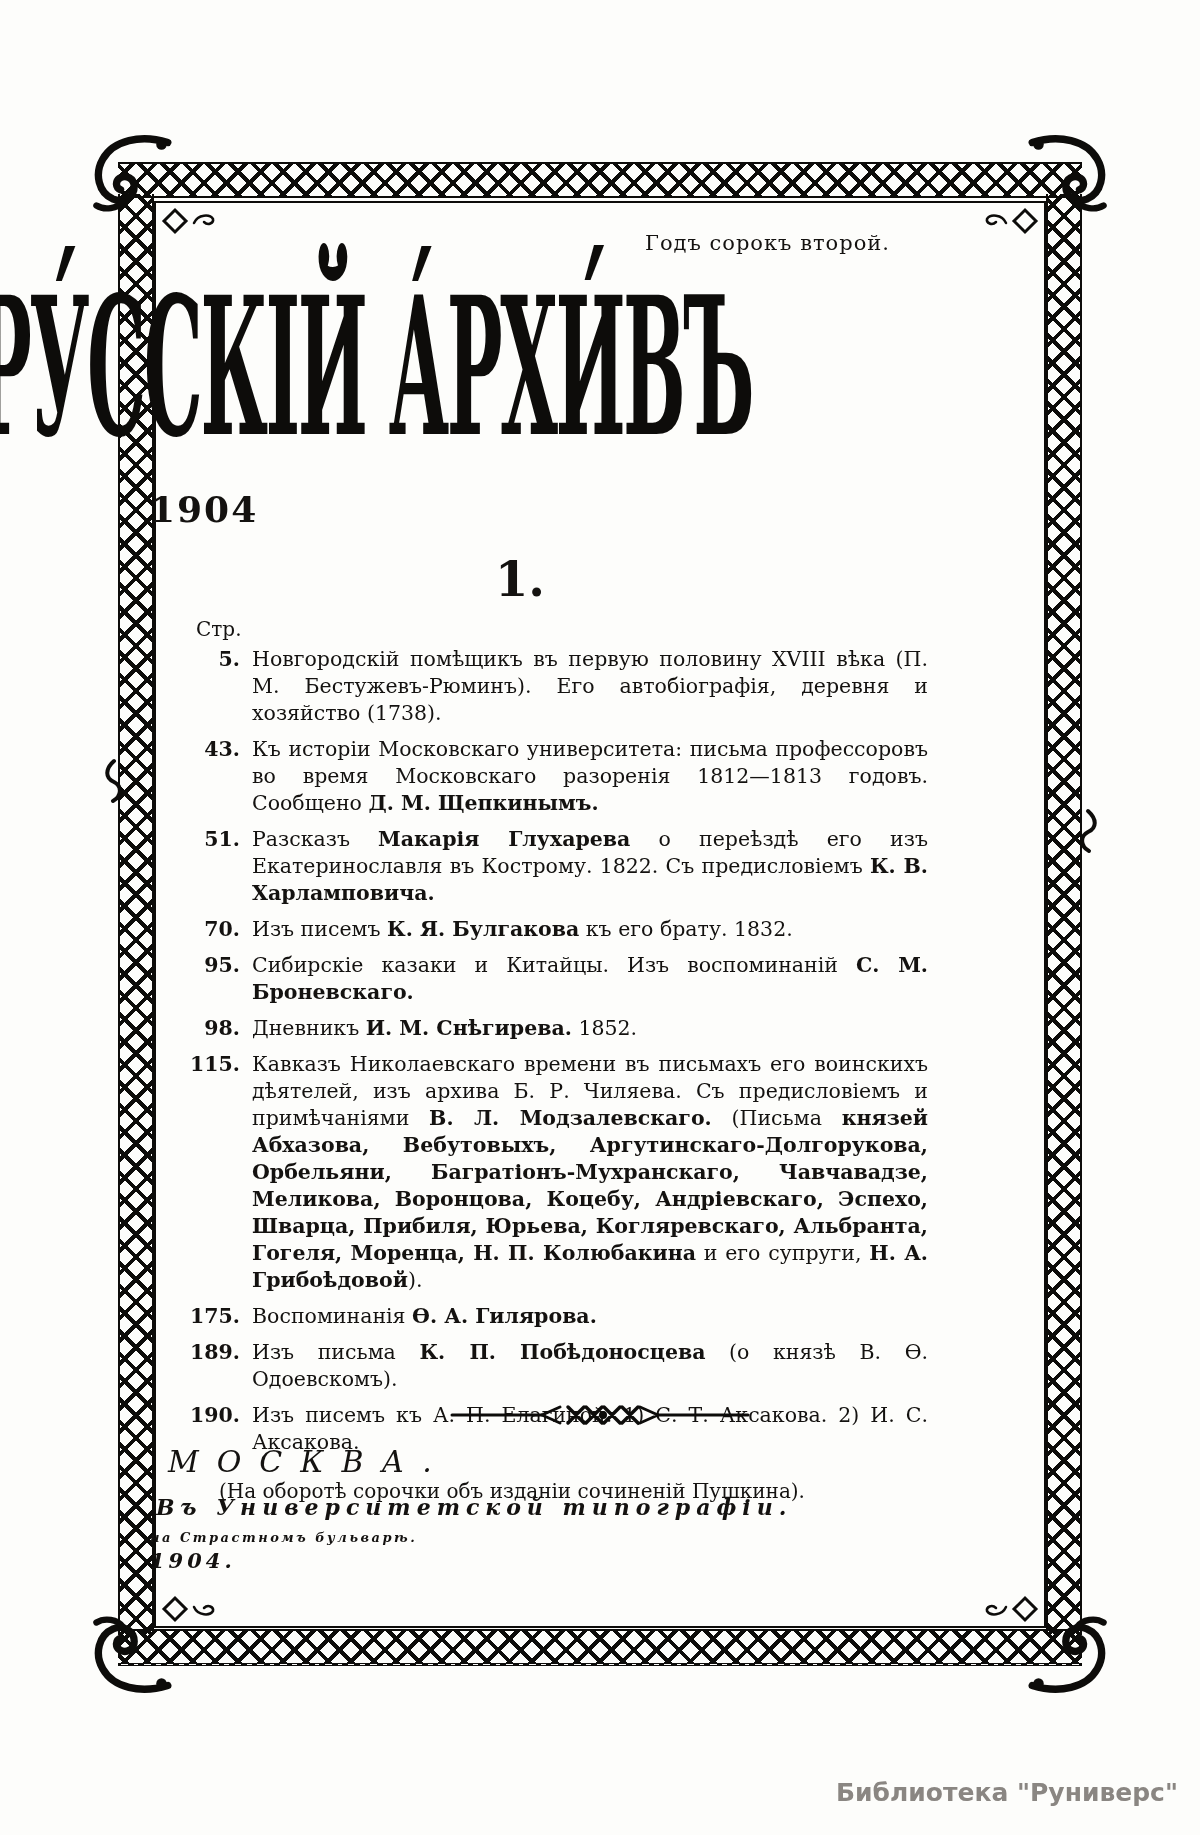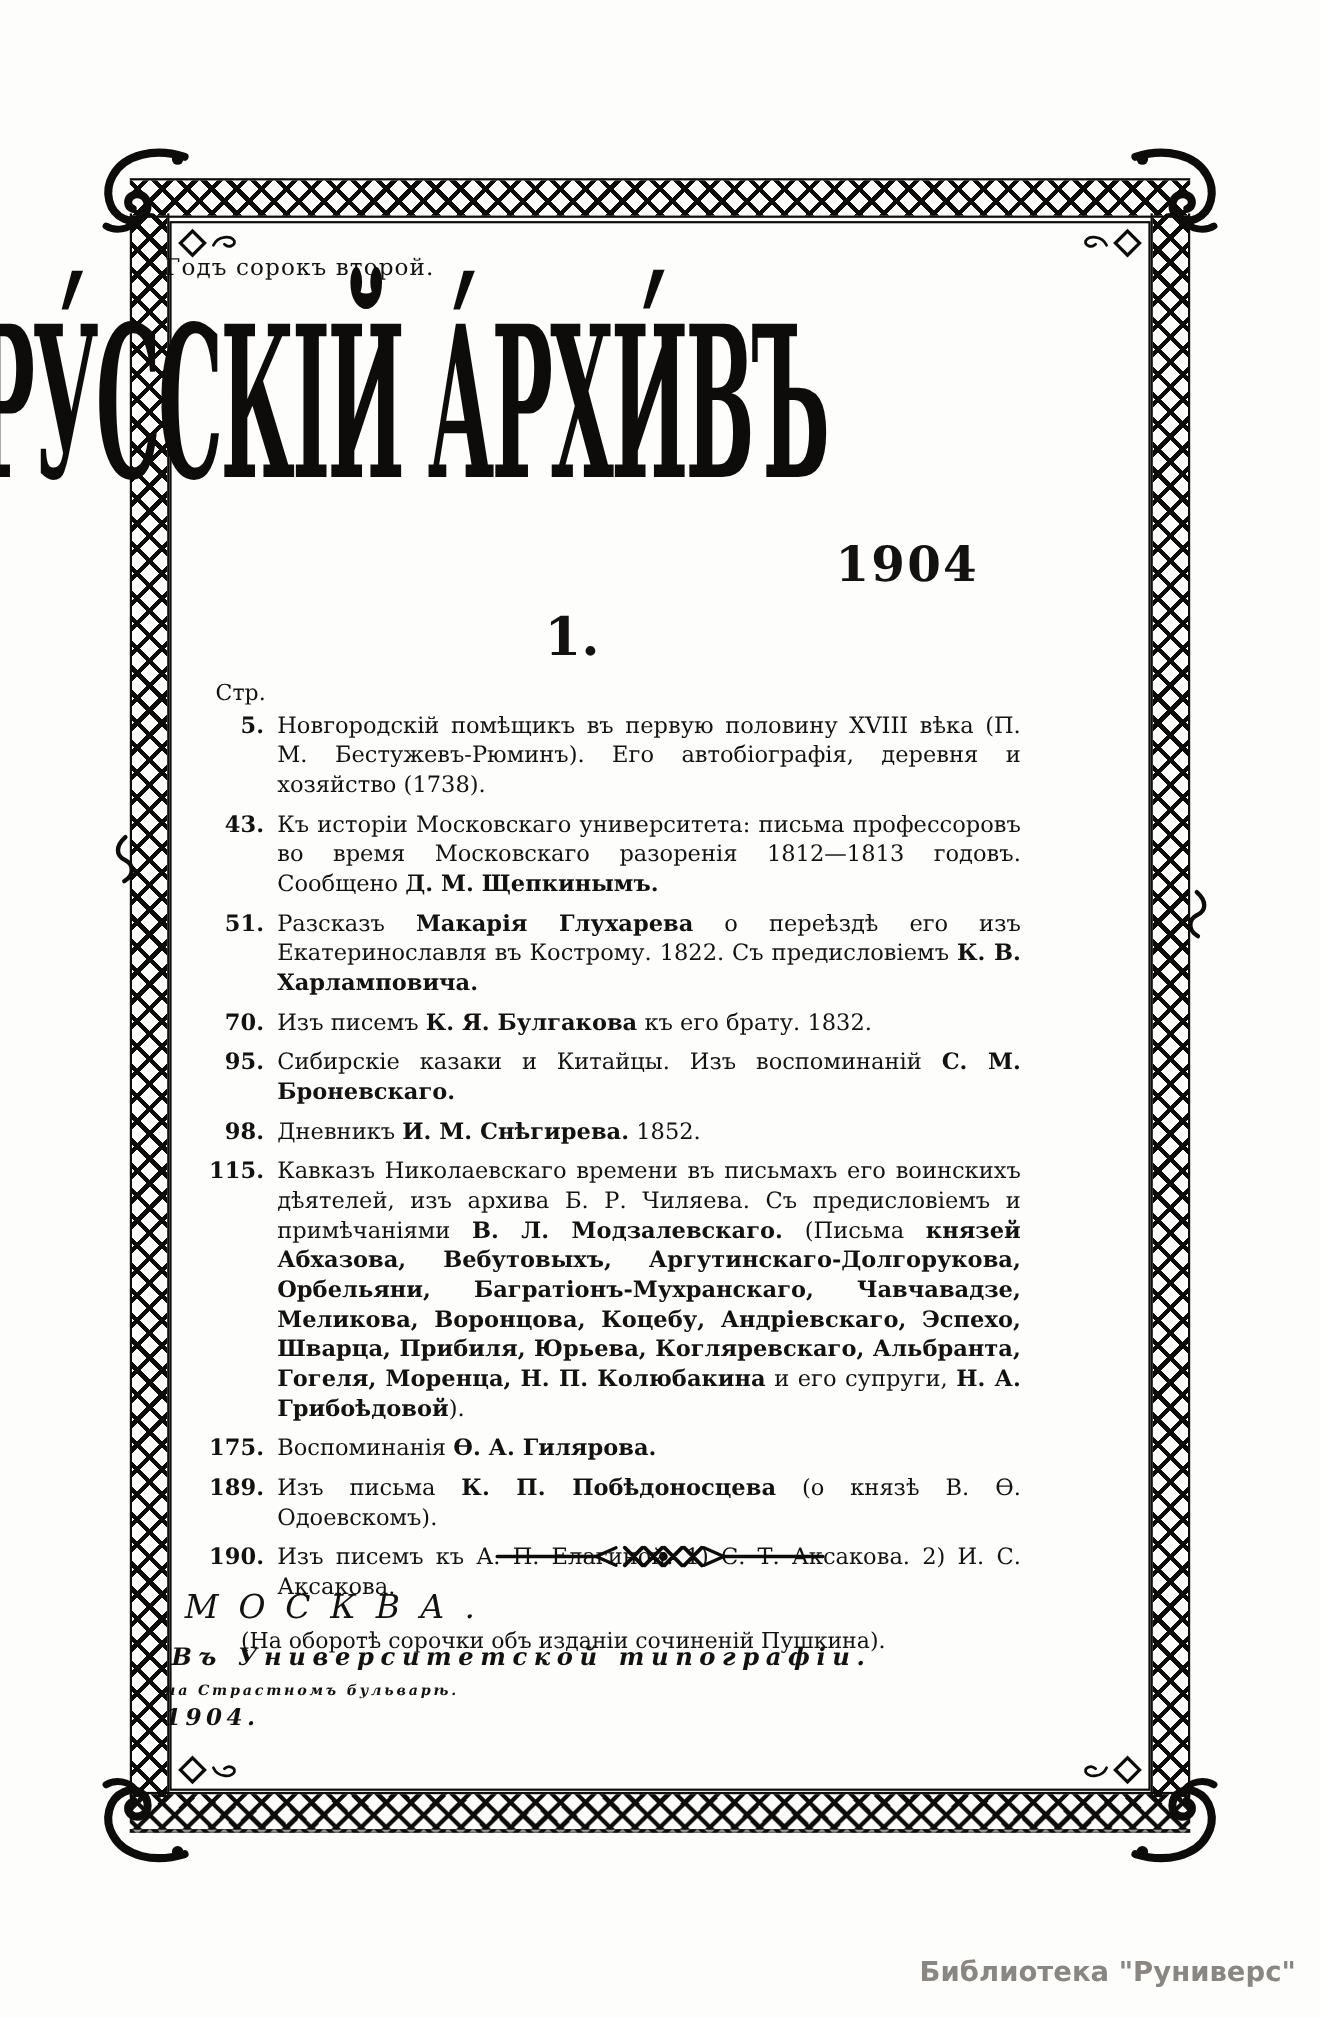--- a/index.html
+++ b/index.html
@@ -40,30 +40,30 @@
   .motif-tl{left:40px;top:44px;}
   .motif-tr{right:40px;top:44px;transform:scaleX(-1);}
   .motif-bl{left:40px;bottom:42px;transform:scaleY(-1);}
   .motif-br{right:40px;bottom:42px;transform:scale(-1,-1);}
   .edge-curl{position:absolute;width:22px;height:46px;color:#0d0c0a;}
   .edge-curl svg{width:100%;height:100%;}
   .curl-left{left:-16px;top:596px;}
   .curl-right{right:-18px;top:646px;transform:scaleX(-1);}
 
   
-  .motto{position:absolute;left:150px;top:231px;width:740px;text-align:left;
+  .motto{position:absolute;left:150px;top:231px;width:740px;text-align:right;
     font-size:21px;letter-spacing:1px;}
   .title-wrap{position:absolute;left:60px;top:256px;width:920px;height:220px;
     display:flex;align-items:center;justify-content:flex-end;}
   .masthead{
     font-size:118px;font-weight:bold;white-space:nowrap;letter-spacing:-4px;
     transform:scale(0.63,1.62);transform-origin:center center;color:#0d0c0a;
   }
-  .year-big{position:absolute;left:150px;top:488px;width:740px;text-align:right;
-    font-size:44px;font-weight:bold;letter-spacing:2px;}
+  .year-big{position:absolute;left:150px;top:488px;width:740px;text-align:left;
+    font-size:36px;font-weight:bold;letter-spacing:2px;}
   .issue-num{position:absolute;left:150px;top:551px;width:740px;text-align:center;
     font-size:48px;font-weight:bold;}
 
   
   .toc-header{position:absolute;left:196px;top:617px;font-size:20px;}
   .toc{position:absolute;left:186px;top:646px;width:742px;}
   .toc-entry{display:flex;margin-bottom:9px;font-size:20.5px;line-height:27px;}
   .toc-num{width:54px;flex:none;text-align:right;padding-right:12px;font-weight:bold;}
   .toc-text{flex:1;text-align:justify;}
   .toc-text .b{font-weight:bold;}

